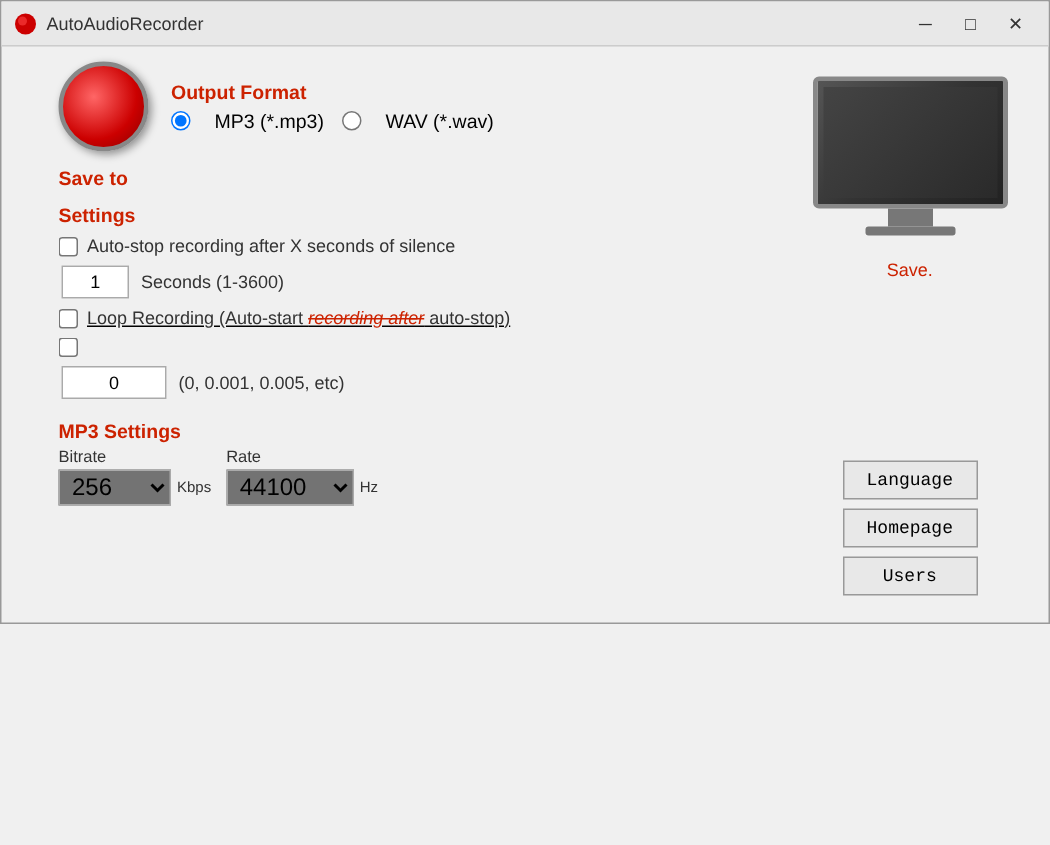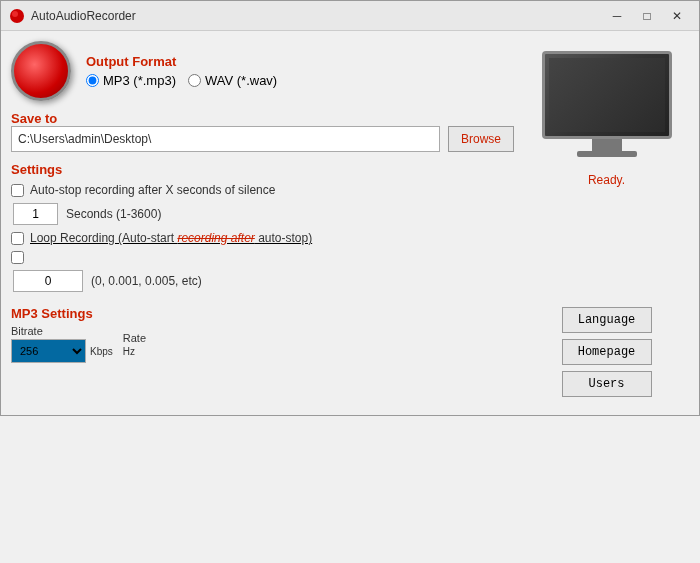--- a/index.html
+++ b/index.html
@@ -58,20 +58,21 @@
       display: flex;
       flex: 1;
       padding: 10px;
       gap: 10px;
     }
     .left-panel {
       flex: 1;
       display: flex;
       flex-direction: column;
       gap: 8px;
+      margin-left: 28px;
     }
     .right-panel {
       width: 165px;
       display: flex;
       flex-direction: column;
       align-items: center;
       gap: 8px;
     }
     
     .top-row {
@@ -100,21 +101,21 @@
       font-size: 13px;
     }
     .radio-group {
       display: flex;
       gap: 12px;
       align-items: center;
     }
     .radio-item {
       display: flex;
       align-items: center;
-      gap: 4px;
+      gap: 16px;
       cursor: pointer;
     }
     .radio-item input[type="radio"] { cursor: pointer; }
     
     .section-label {
       color: #cc2200;
       font-weight: bold;
       font-size: 13px;
       margin-top: 2px;
     }
@@ -186,22 +187,22 @@
       color: #333;
     }
     .select-row {
       display: flex;
       align-items: center;
       gap: 4px;
     }
     select {
       height: 24px;
       border: 1px solid #aaa;
-      background: #0369a1;
-      font-size: 11px;
+      background: #737373;
+      font-size: 16px;
       padding: 0 4px;
       cursor: pointer;
     }
     .unit-label {
       font-size: 10px;
       color: #333;
     }
     
     .monitor {
       width: 140px;
@@ -303,24 +304,20 @@
             <label class="radio-item">
               <input type="radio" name="format" value="wav" style="">
               <span>WAV (*.wav)</span>
             </label>
           </div>
         </div>
       </div>
 
       <div>
         <div class="section-label">Save to</div>
-        <div class="save-row">
-          <input type="text" class="path-input" value="C:\Users\admin\Desktop\" style="">
-          <button class="browse-btn">Browse</button>
-        </div>
       </div>
 
       <div class="settings-section">
         <div class="section-label">Settings</div>
 
 
         <div class="checkbox-row">
           <input type="checkbox" style="">
           <span class="inline-label">Auto-stop recording after X seconds of silence</span>
         </div>
@@ -361,35 +358,42 @@
                 <option>224</option>
                 <option selected="">256</option>
                 <option>320</option>
               </select>
               <span class="unit-label">Kbps</span>
             </div>
           </div>
           <div class="select-group">
             <span class="select-group-label">Rate</span>
             <div class="select-row">
+              <select style="width:85px;">
+                <option>8000</option>
+                <option>11025</option>
+                <option>22050</option>
+                <option selected="">44100</option>
+                <option>48000</option>
+              </select>
               <span class="unit-label">Hz</span>
             </div>
           </div>
         </div>
       </div>
 
     </div>
 
     <div class="right-panel">
       <div class="monitor">
         <div class="monitor-screen"></div>
         <div class="monitor-stand"></div>
         <div class="monitor-base"></div>
       </div>
-      <span class="status-text">Ready.</span>
+      <span class="status-text">Save.</span>
       <div class="right-buttons">
         <button class="right-btn">Language</button>
         <button class="right-btn">Homepage</button>
         <button class="right-btn">Users</button>
       </div>
     </div>
   </div>
 </div>
 
 </body></html>

